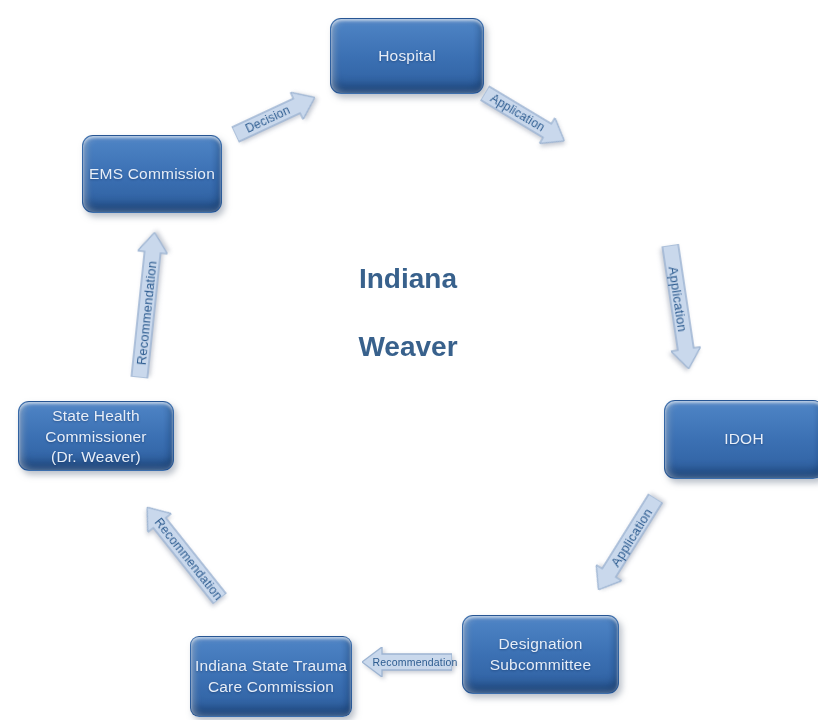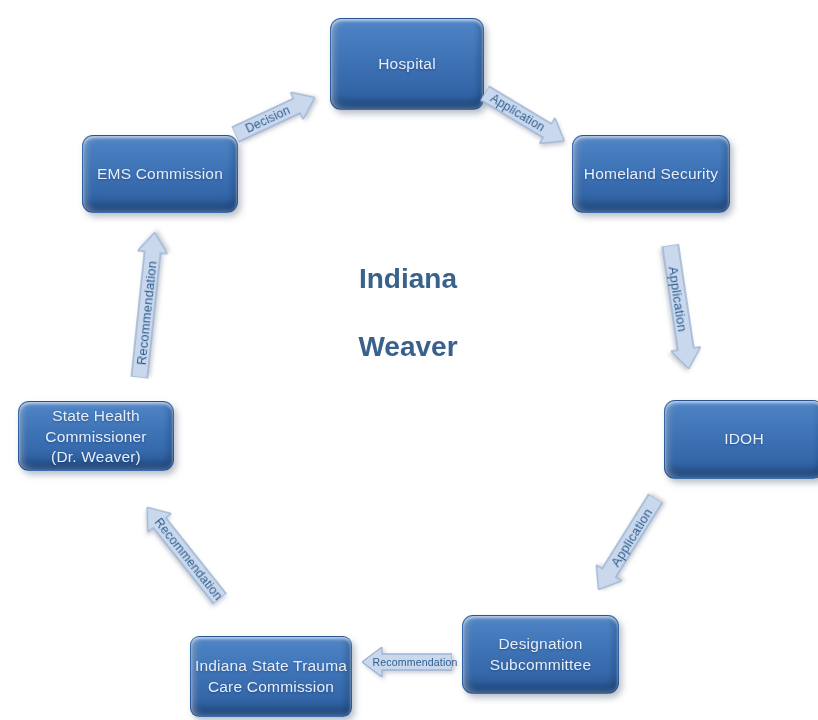--- a/index.html
+++ b/index.html
@@ -39,27 +39,24 @@
 </head>
 <body>
 
 <div class="stage">
 
   <div class="title">
     <div class="title-line">Indiana</div>
     <div class="title-line">Weaver</div>
   </div>
 
-  <div class="node" style="left:330px;top:18px;width:154px;height:92px;">
+  <div class="node" style="left:330px;top:18px;width:154px;height:76px;">
     <span class="node-label">Hospital</span>
   </div>
 
-  <div class="node" style="left:572px;top:135px;width:158px;height:78px;">
-    <span class="node-label">Homeland Security</span>
-  </div>
 
   <div class="node" style="left:664px;top:400px;width:160px;height:79px;">
     <span class="node-label">IDOH</span>
   </div>
 
   <div class="node" style="left:462px;top:615px;width:157px;height:79px;text-align:center;">
     <span class="node-label">Designation
 Subcommittee</span>
   </div>
 
@@ -67,21 +64,21 @@
     <span class="node-label">Indiana State Trauma
 Care Commission</span>
   </div>
 
   <div class="node" style="left:18px;top:401px;width:156px;height:70px;">
     <span class="node-label">State Health
 Commissioner</span>
     <span class="node-sublabel">(Dr. Weaver)</span>
   </div>
 
-  <div class="node" style="left:82px;top:135px;width:156px;height:78px;">
+  <div class="node" style="left:82px;top:135px;width:140px;height:78px;">
     <span class="node-label">EMS Commission</span>
   </div>
 
   <div class="arrow dir-right" style="left:478px;top:102px;width:93px;transform:rotate(31deg);">
     <svg class="arrow-svg" viewBox="0 0 93 30" width="93" height="30">
         <polygon class="arrow-poly" points="0,7 73,7 73,0 93,15 73,30 73,23 0,23"></polygon>
       </svg>
     <span class="arrow-label" style="font-size:12px;">Application</span>
   </div>
 

